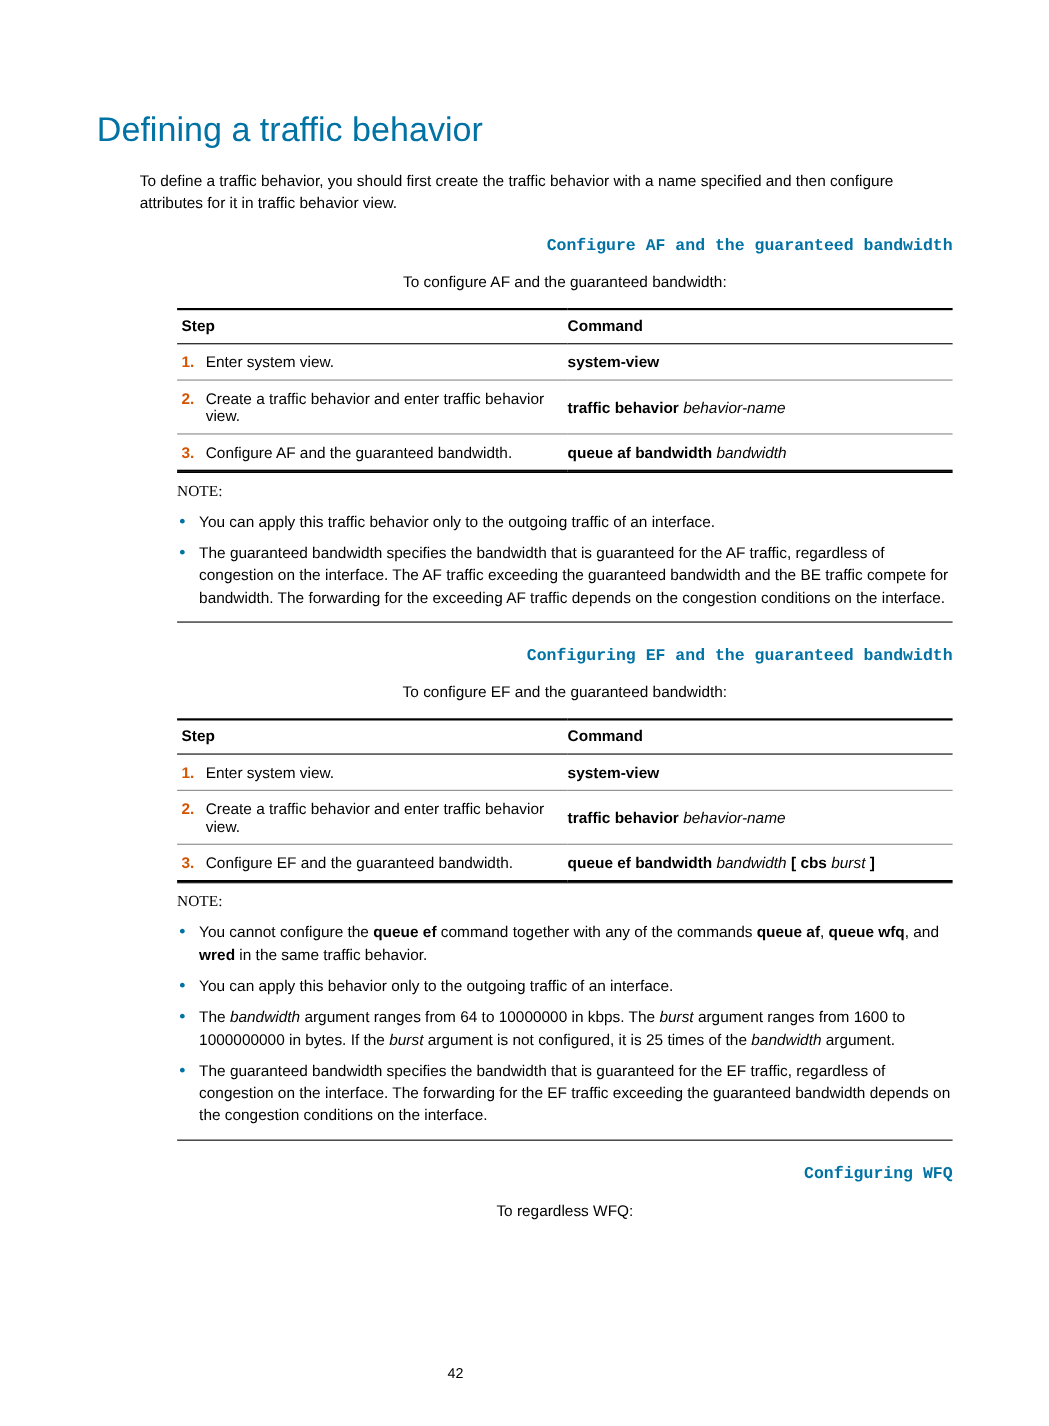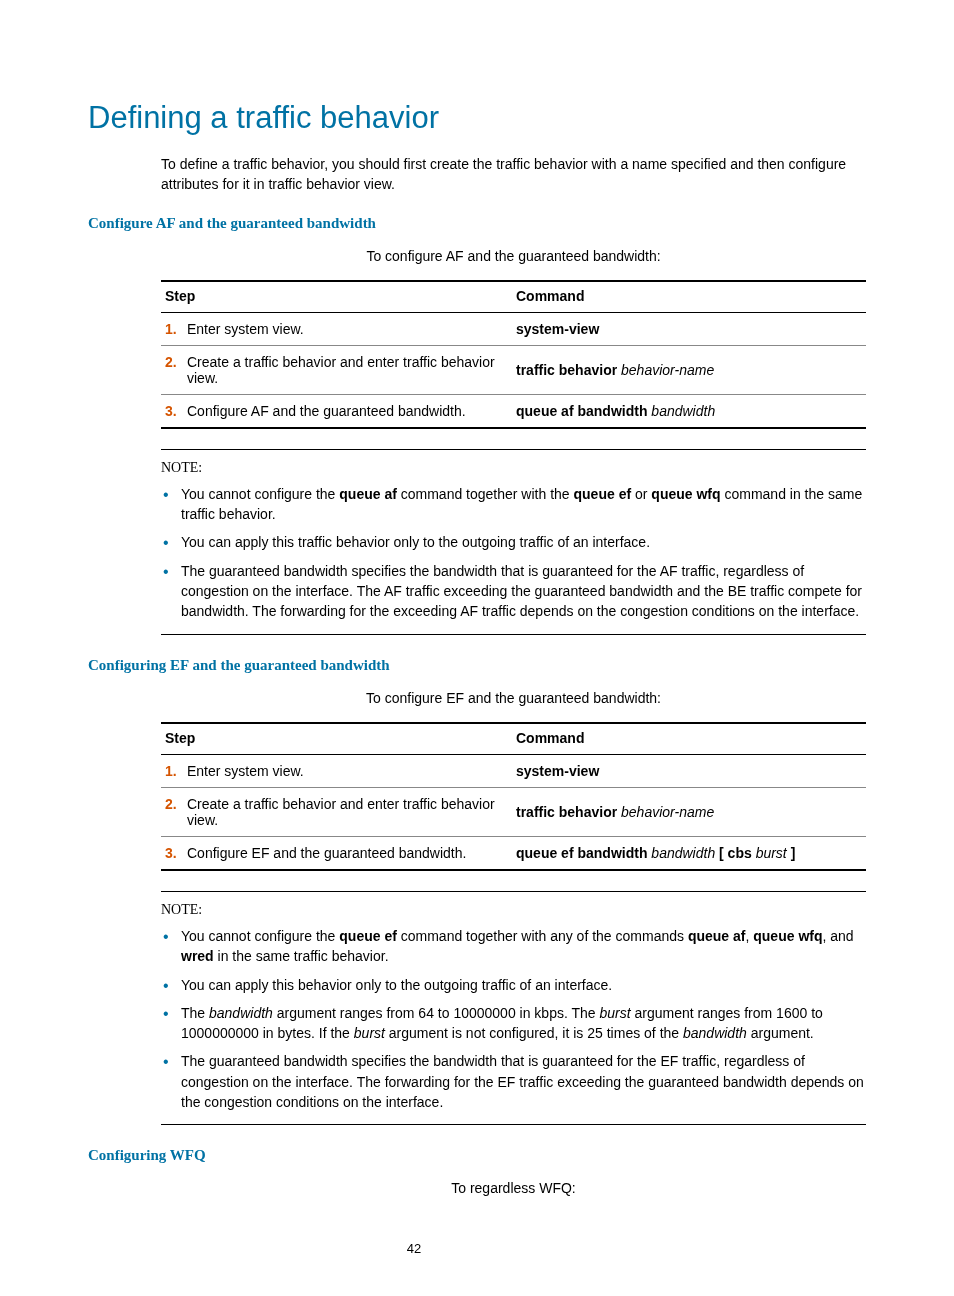--- a/index.html
+++ b/index.html
@@ -13,48 +13,49 @@
     position: relative;
   }
   h1 {
     font-family: "Trebuchet MS", Arial, sans-serif;
     font-weight: 400;
     font-size: 31px;
     color: #0072a4;
     margin-bottom: 18px;
   }
   .intro {
-    margin-left: 73px;
+    margin-left: 39px;
     font-size: 14px;
     line-height: 1.45;
     margin-bottom: 20px;
   }
   h2 {
-    font-family: Liberation Serif, serif;
+    font-family: Liberation Mono, monospace;
     font-weight: 700;
     font-size: 15px;
     color: #0072a4;
     margin-bottom: 14px;
     margin-top: 6px;
+    text-align: right;
   }
   .para {
     margin-left: 73px;
     font-size: 14px;
     line-height: 1.45;
     margin-bottom: 14px;
     text-align: center;
   }
   table {
     width: 705px;
     margin-left: 73px;
     border-collapse: collapse;
     font-size: 14px;
     border-top: 2px solid #000;
     border-bottom: 2px solid #000;
-    margin-bottom: 20px;
+    margin-bottom: 0;
   }
   thead th {
     text-align: left;
     padding: 6px 0 8px 0;
     border-bottom: 1.5px solid #000;
     font-weight: 700;
   }
   tbody tr {
     border-bottom: 1px solid #888;
   }
@@ -156,21 +157,20 @@
           </div>
         </td>
       <td class="cmd-col"><b>queue af bandwidth</b><i> bandwidth</i></td>
     </tr>
   </tbody>
 </table>
 
 <div class="note-block">
   <div class="note-label">NOTE:</div>
   <ul>
-    <li><span>You cannot configure the </span><b>queue af</b><span> command together with the </span><b>queue ef</b><span> or </span><b>queue wfq</b><span> command in the same traffic behavior.</span></li>
     <li>You can apply this traffic behavior only to the outgoing traffic of an interface.</li>
     <li>The guaranteed bandwidth specifies the bandwidth that is guaranteed for the AF traffic, regardless of congestion on the interface. The AF traffic exceeding the guaranteed bandwidth and the BE traffic compete for bandwidth. The forwarding for the exceeding AF traffic depends on the congestion conditions on the interface.</li>
   </ul>
 </div>
 
 <h2>Configuring EF and the guaranteed bandwidth</h2>
 <p class="para">To configure EF and the guaranteed bandwidth:</p>
 
 <table>
   <thead>

